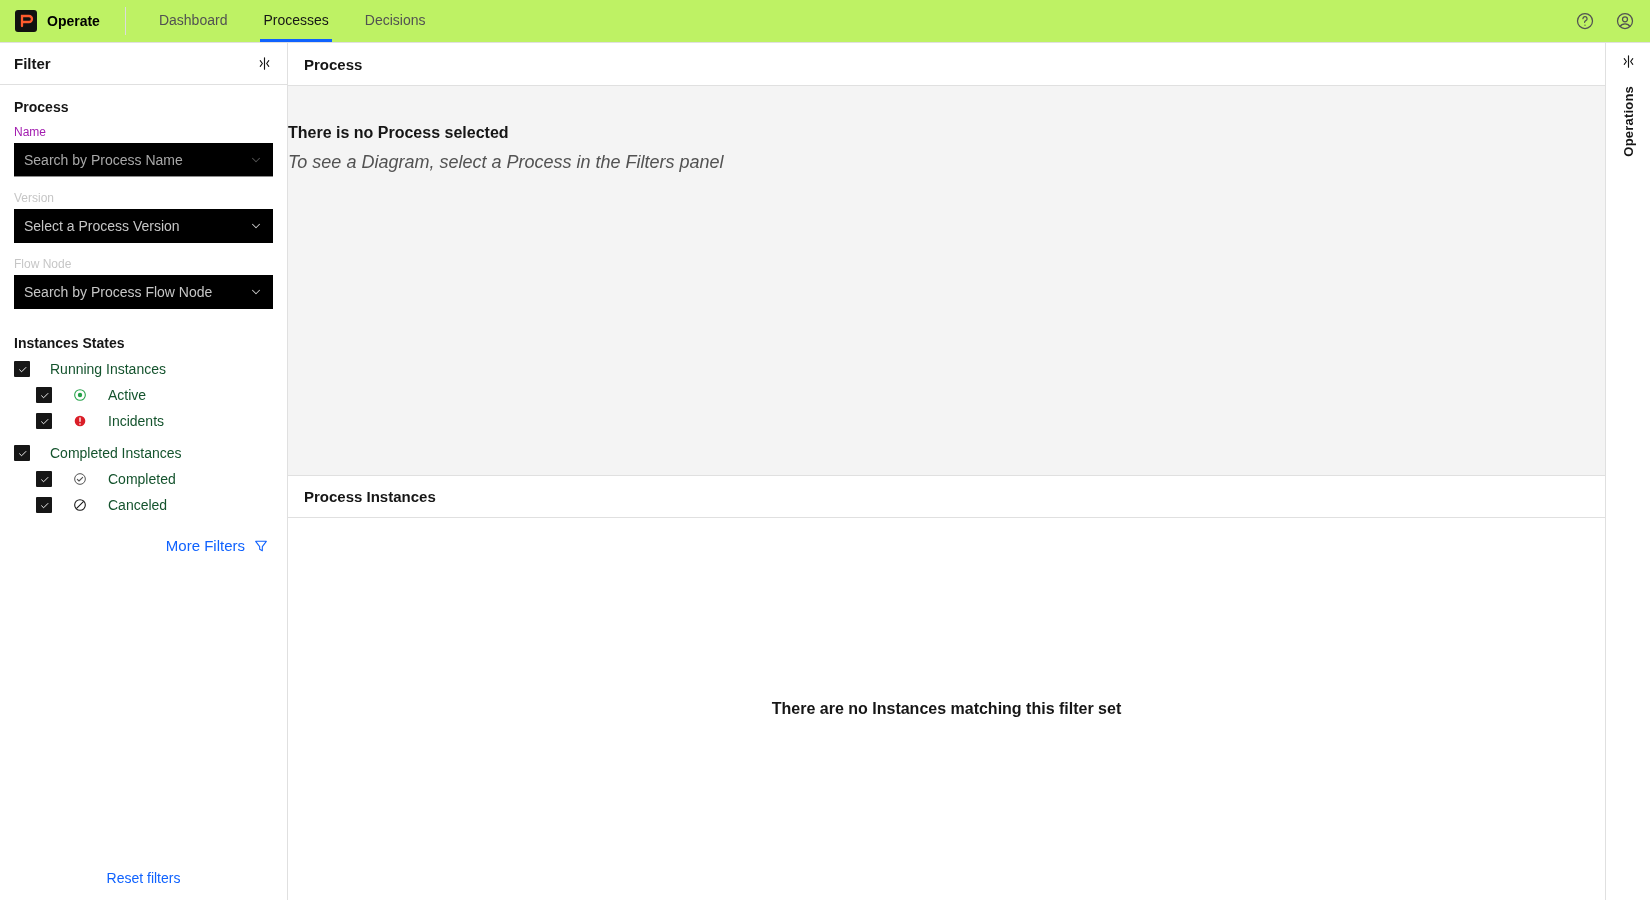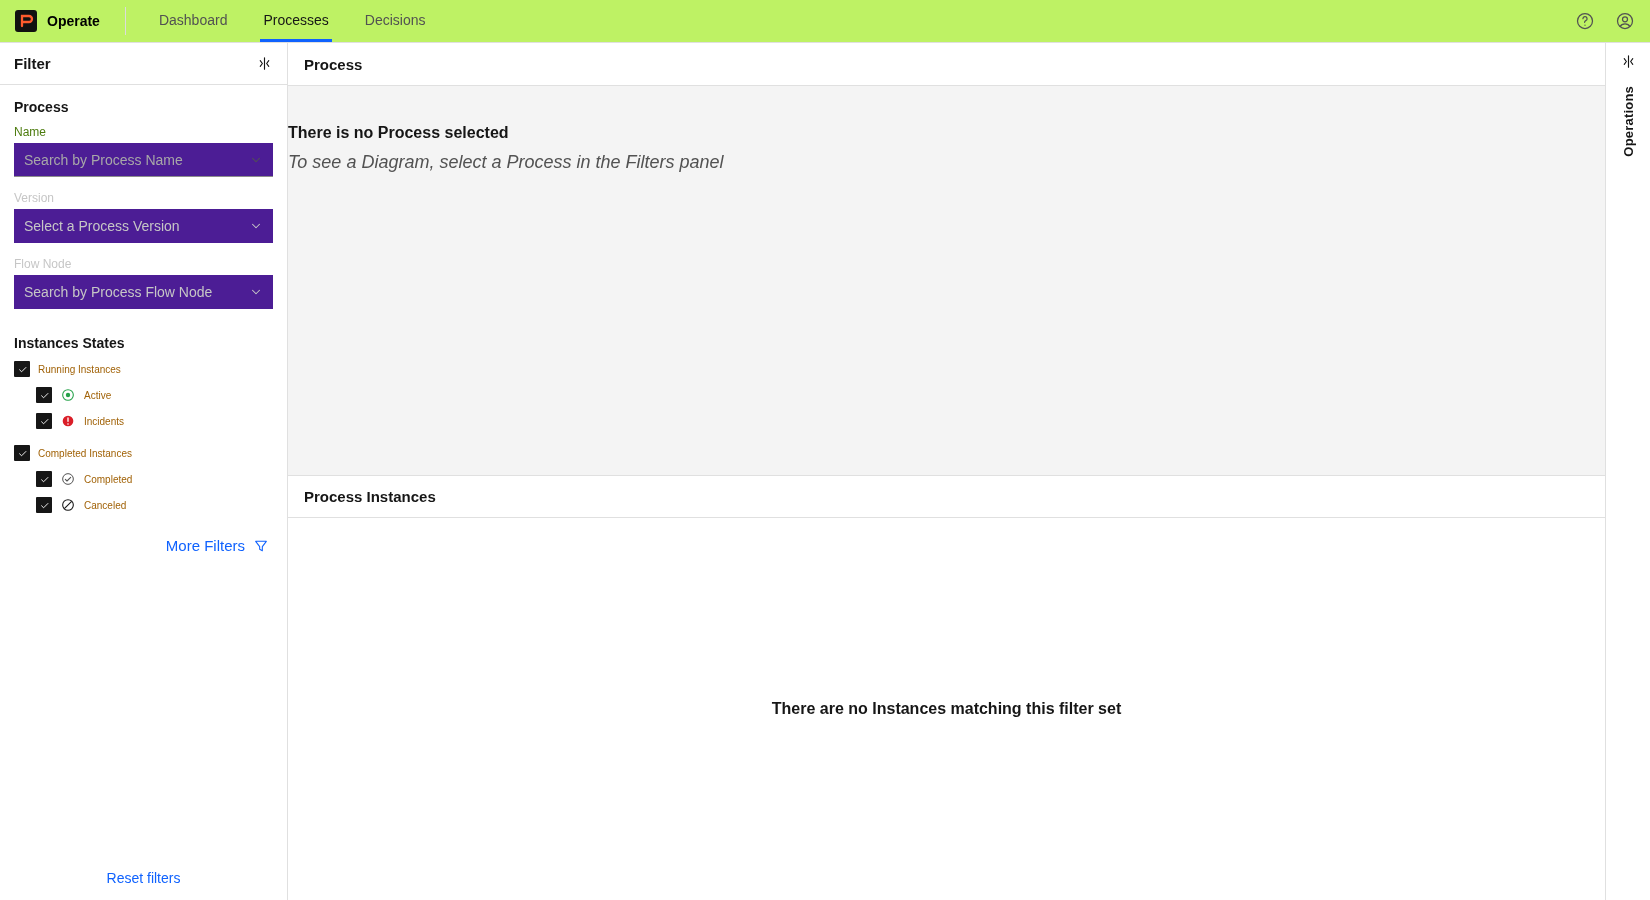--- a/index.html
+++ b/index.html
@@ -99,47 +99,47 @@
     font-weight: 600;
     font-size: 15px;
     gap: 24px;
   }
   .collapse-icon { display:flex; align-items:center; cursor:pointer; }
 
   .filter-body { padding: 14px 14px 0 14px; flex: 1; }
   .section-title { font-weight: 600; font-size:14px; margin-bottom: 10px; }
 
   .field { margin-bottom: 14px; }
-  .field-label { font-size: 12px; color:#4d7c0f; margin-bottom: 4px; display:block; }
+  .field-label { font-size: 12px; color:#a21caf; margin-bottom: 4px; display:block; }
   .field-label.disabled { color: #c6c6c6; }
 
   .select-like {
     height: 34px;
-    background: #4c1d95;
+    background: #000000;
     border: none;
     border-bottom: 1px solid #8d8d8d;
     display: flex;
     align-items: center;
     justify-content: space-between;
     padding: 0 10px;
     font-size: 14px;
     color: #a8a8a8;
     cursor: pointer;
   }
   .select-like.disabled {
     color: #c6c6c6;
     border-bottom: none;
     cursor: default;
   }
   .chev { width:14px; height:14px; }
   .chev svg { stroke:#525252; }
   .select-like.disabled .chev svg { stroke:#c6c6c6; }
 
   .instances-section { margin-top: 26px; }
-  .check-row { display:flex; align-items:center; gap:8px; margin-bottom:10px; font-size:10px; color:#a16207; }
+  .check-row { display:flex; align-items:center; gap:20px; margin-bottom:10px; font-size:14px; color:#14532d; }
   .check-row.sub { margin-left: 22px; }
   .cb {
     width:16px; height:16px;
     background:#161616;
     border-radius:1px;
     display:flex; align-items:center; justify-content:center;
     cursor:pointer;
     flex-shrink:0;
   }
   .cb svg { stroke:#fff; stroke-width:2; fill:none; }

